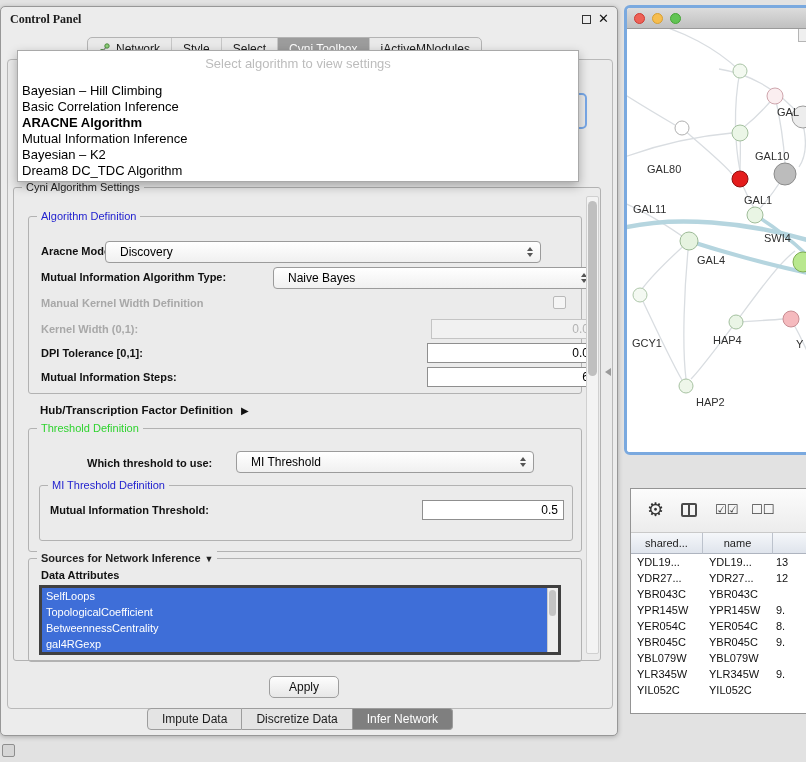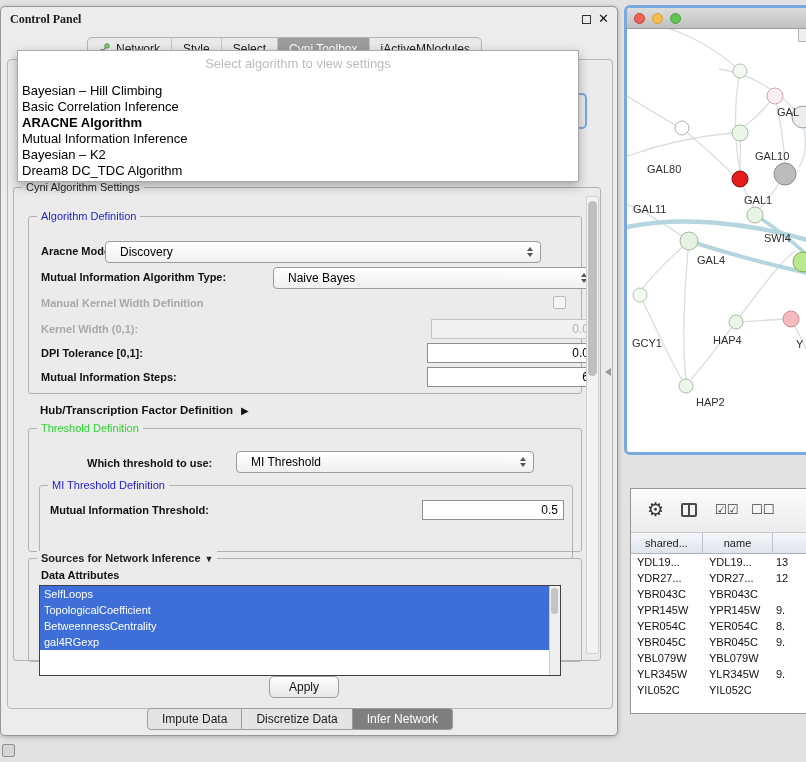--- a/index.html
+++ b/index.html
@@ -36,41 +36,41 @@
   .groupbox{position:absolute;border:1px solid #b2b2b2;border-radius:3px;}
   .gb-title{position:absolute;top:-8px;left:8px;background:#ebebeb;padding:0 4px;font-size:11px;line-height:14px;white-space:nowrap;}
   .t-blue{color:#2323cf;}
   .t-green{color:#2fd32f;}
   .t-black{color:#222;}
   .t-bold{font-weight:bold;}
 
   #settings-group{left:12px;top:180px;width:588px;height:474px;}
   #algdef-group{left:14px;top:28px;width:554px;height:178px;}
   #threshold-group{left:14px;top:240px;width:554px;height:124px;}
-  #mi-subgroup{left:10px;top:56px;width:534px;height:74px;}
+  #mi-subgroup{left:10px;top:56px;width:534px;height:56px;}
   #sources-group{left:14px;top:370px;width:554px;height:104px;}
 
   .flabel{position:absolute;font-size:11px;font-weight:bold;color:#111;white-space:nowrap;}
   .flabel.disabled{color:#a8a8a8;}
 
   .combo{position:absolute;height:22px;background:linear-gradient(#ffffff,#f0f0f0);border:1px solid #9b9b9b;border-radius:4px;font-size:12px;display:flex;align-items:center;padding-left:14px;color:#000;}
   .stepper{position:absolute;right:4px;top:0;bottom:0;width:12px;display:flex;flex-direction:column;justify-content:center;align-items:center;gap:2px;}
   .arr-up{width:0;height:0;border-left:3.5px solid transparent;border-right:3.5px solid transparent;border-bottom:4px solid #555;}
   .arr-down{width:0;height:0;border-left:3.5px solid transparent;border-right:3.5px solid transparent;border-top:4px solid #555;}
 
   .field{position:absolute;height:20px;border:1px solid #8f8f8f;background:#fff;font-size:12px;display:flex;align-items:center;justify-content:flex-end;padding-right:5px;color:#000;}
   .field.disabled{background:#f1f1f1;color:#b3b3b3;border-color:#c4c4c4;}
   .checkbox{position:absolute;width:13px;height:13px;border:1px solid #b9b9b9;background:#f5f5f5;border-radius:2px;}
 
   #hub-row{position:absolute;left:26px;top:216px;font-size:11.5px;font-weight:bold;color:#111;}
   .tri-right{display:inline-block;margin-left:8px;font-size:10px;}
   .tri-down{display:inline-block;margin-left:4px;font-size:9px;}
 
   #data-attr-label{left:12px;top:10px;}
-  #data-attributes-list{position:absolute;left:10px;top:26px;width:522px;height:91px;background:#fff;border:1px solid #404040;overflow:hidden;}
+  #data-attributes-list{position:absolute;left:10px;top:26px;width:522px;height:70px;background:#fff;border:3px solid #404040;overflow:hidden;}
   .attr-item{height:16px;line-height:16px;background:#3e6ed8;color:#fff;font-size:11px;padding-left:4px;width:calc(100% - 11px);}
   #list-scrollbar{position:absolute;right:0;top:0;bottom:0;width:11px;background:#efefef;border-left:1px solid #cccccc;}
   #list-thumb{position:absolute;left:1px;top:2px;width:7px;height:26px;background:#c4c4c4;border-radius:4px;}
 
   #settings-scrollbar{position:absolute;left:572px;top:8px;width:13px;height:458px;background:#f3f3f3;border:1px solid #d0d0d0;border-radius:2px;}
   #settings-thumb{position:absolute;left:1px;top:4px;width:9px;height:175px;background:#bfbfbf;border-radius:5px;}
 
   #apply-button{position:absolute;left:268px;top:669px;width:70px;height:22px;background:linear-gradient(#fdfdfd,#e7e7e7);border:1px solid #9e9e9e;border-radius:5px;font-size:12px;display:flex;align-items:center;justify-content:center;color:#111;}
 
   #bottom-tab-bar{position:absolute;left:146px;top:701px;height:22px;display:flex;}

